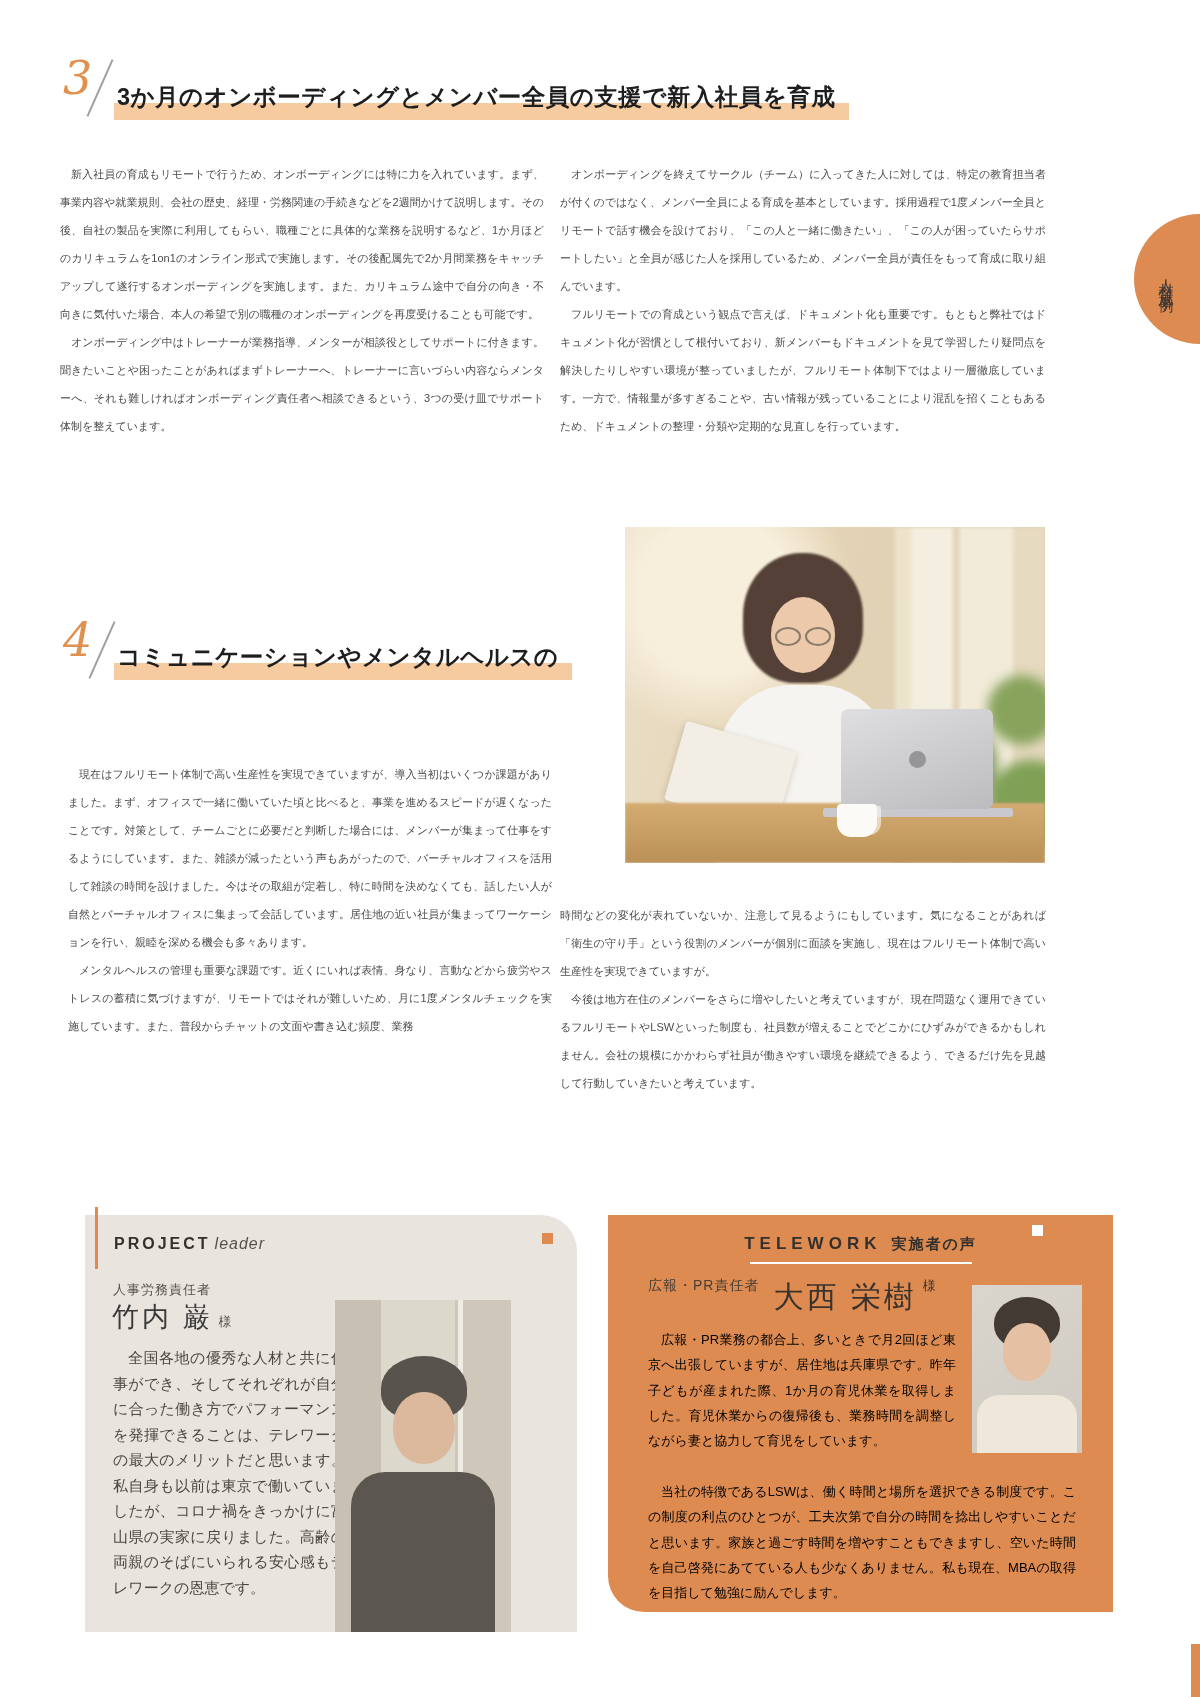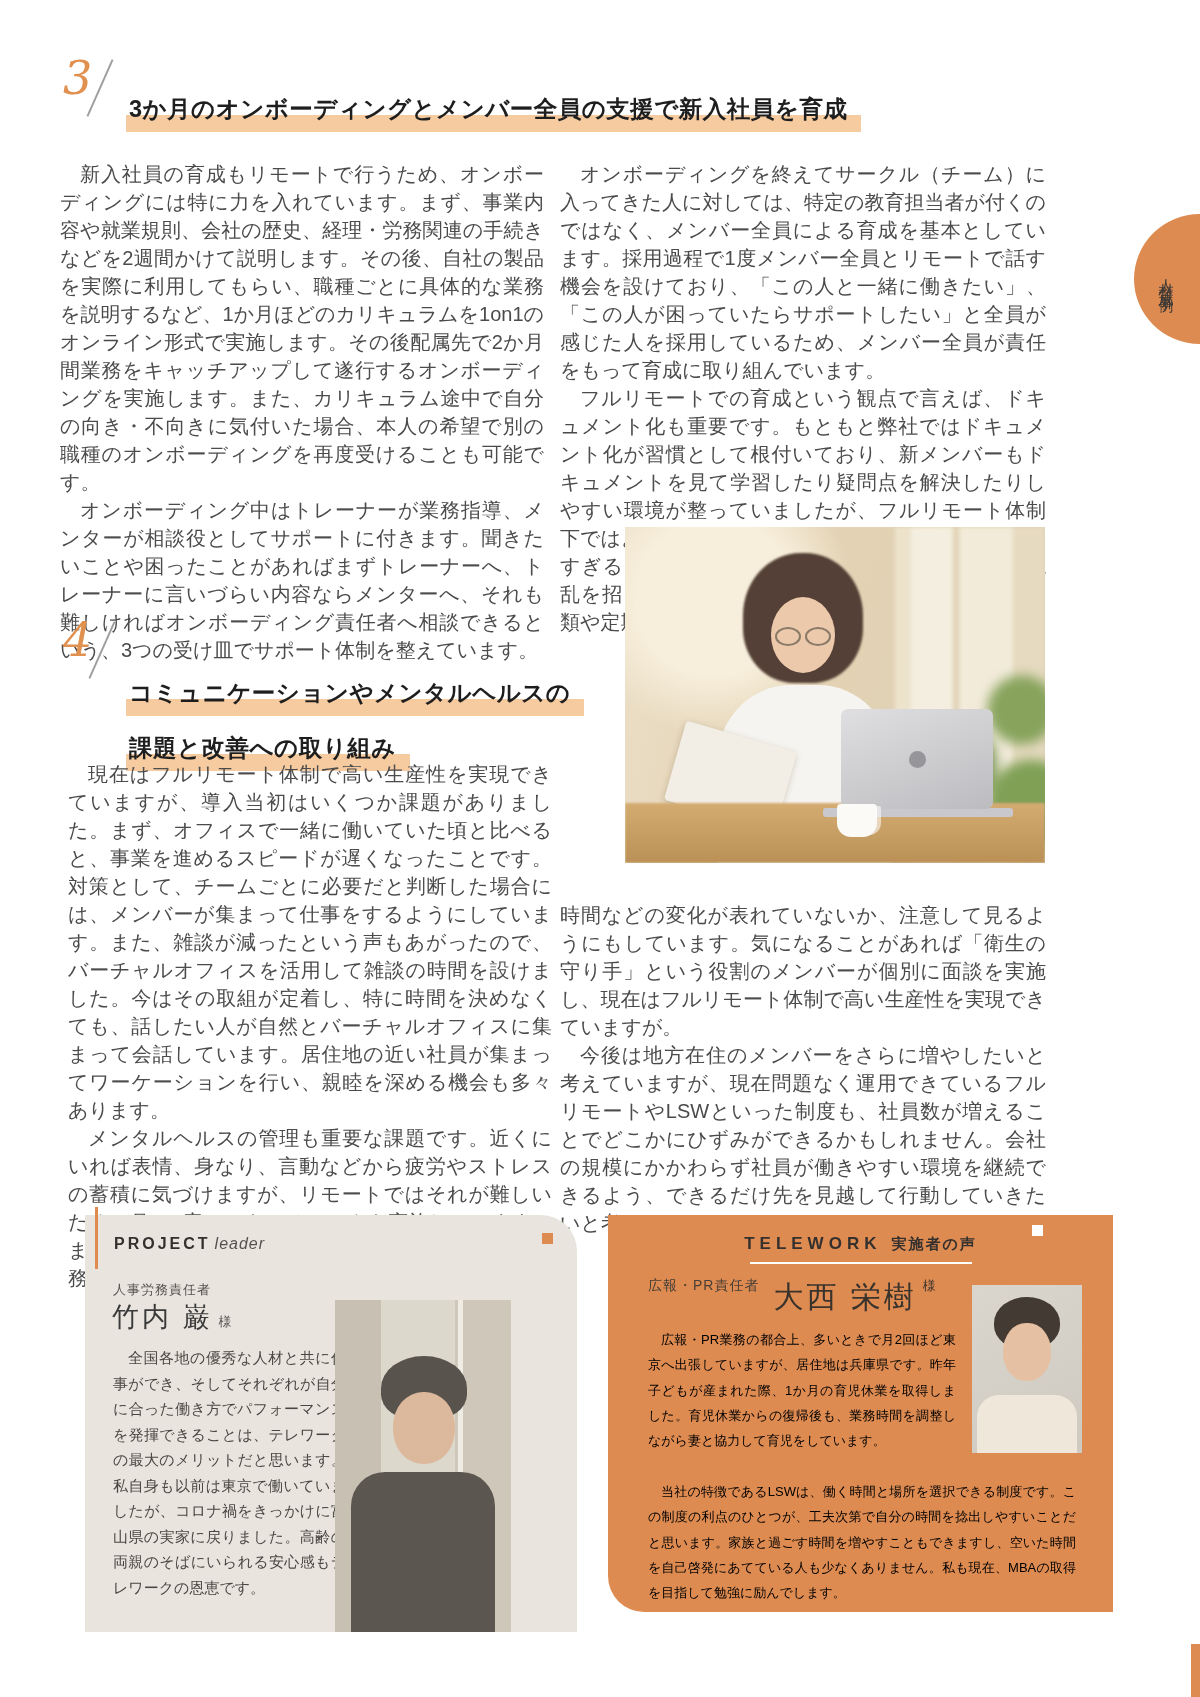--- a/index.html
+++ b/index.html
@@ -3,27 +3,27 @@
 <meta charset="utf-8">
 <style>
   html,body{margin:0;padding:0;background:#ffffff;}
   .page{position:relative;width:1200px;height:1697px;background:#ffffff;overflow:hidden;
         font-family:"Liberation Sans","DejaVu Sans",sans-serif;color:#4b4b4b;}
   
   .sec-num{position:absolute;font-family:"DejaVu Serif","Liberation Serif",serif;
            font-style:italic;font-weight:400;font-size:46px;line-height:1;color:#e0904f;}
   .sec-slash{position:absolute;width:2px;height:62px;background:#9f9f9f;transform:rotate(24deg);}
   
-  .sec-title{position:absolute;margin:12px;font-size:23.5px;font-weight:700;color:#1e1e1e;
+  .sec-title{position:absolute;margin:0;font-size:23.5px;font-weight:700;color:#1e1e1e;
              letter-spacing:0.5px;line-height:34px;}
   .hl{background:linear-gradient(#f6cba0,#f6cba0) no-repeat left bottom/100% 17px;
       padding:0 14px 6px 3px;display:table;white-space:nowrap;}
   .hl+.hl{margin-top:15px;}
   
-  .col{position:absolute;font-size:20px;line-height:28px;text-align:justify;
+  .col{position:absolute;font-size:11px;line-height:28px;text-align:justify;
        text-justify:inter-ideograph;word-break:break-all;color:#4b4b4b;}
   .col p{margin:0;text-indent:1em;}
   .col p.cont{text-indent:0;}
   
   .side-tab{position:absolute;left:1134px;top:214px;width:132px;height:130px;border-radius:50%;
             background:#de8b52;}
   .side-tab-label{position:absolute;left:22px;top:50%;transform:translateY(-50%);
                   writing-mode:vertical-rl;font-size:15px;letter-spacing:4px;color:#3f3a35;}
   
   .photo-main{position:absolute;left:625px;top:527px;width:420px;height:336px;overflow:hidden;
@@ -141,23 +141,22 @@
     <div class="pm-table"></div>
     <div class="pm-lapbase"></div>
     <div class="pm-lapscreen">
       <div class="pm-apple"></div>
     </div>
     <div class="pm-cup"></div>
   </div>
 
   <div class="sec-num" style="left:63px;top:617px;">4</div>
   <div class="sec-slash" style="left:101px;top:619px;"></div>
-  <h2 class="sec-title" style="left:114px;top:664px;">
+  <h2 class="sec-title" style="left:114px;top:640px;">
     <span class="hl">コミュニケーションやメンタルヘルスの</span>
-    <span class="hl">課題と改善への取り組み</span>
   </h2>
 
   <div class="col" style="left:68px;top:760px;width:484px;">
     <p>現在はフルリモート体制で高い生産性を実現できていますが、導入当初はいくつか課題がありました。まず、オフィスで一緒に働いていた頃と比べると、事業を進めるスピードが遅くなったことです。対策として、チームごとに必要だと判断した場合には、メンバーが集まって仕事をするようにしています。また、雑談が減ったという声もあがったので、バーチャルオフィスを活用して雑談の時間を設けました。今はその取組が定着し、特に時間を決めなくても、話したい人が自然とバーチャルオフィスに集まって会話しています。居住地の近い社員が集まってワーケーションを行い、親睦を深める機会も多々あります。</p>
     <p>メンタルヘルスの管理も重要な課題です。近くにいれば表情、身なり、言動などから疲労やストレスの蓄積に気づけますが、リモートではそれが難しいため、月に1度メンタルチェックを実施しています。また、普段からチャットの文面や書き込む頻度、業務</p>
   </div>
   <div class="col" style="left:560px;top:901px;width:486px;">
     <p class="cont">時間などの変化が表れていないか、注意して見るようにもしています。気になることがあれば「衛生の守り手」という役割のメンバーが個別に面談を実施し、現在はフルリモート体制で高い生産性を実現できていますが。</p>
     <p>今後は地方在住のメンバーをさらに増やしたいと考えていますが、現在問題なく運用できているフルリモートやLSWといった制度も、社員数が増えることでどこかにひずみができるかもしれません。会社の規模にかかわらず社員が働きやすい環境を継続できるよう、できるだけ先を見越して行動していきたいと考えています。</p>
   </div>

